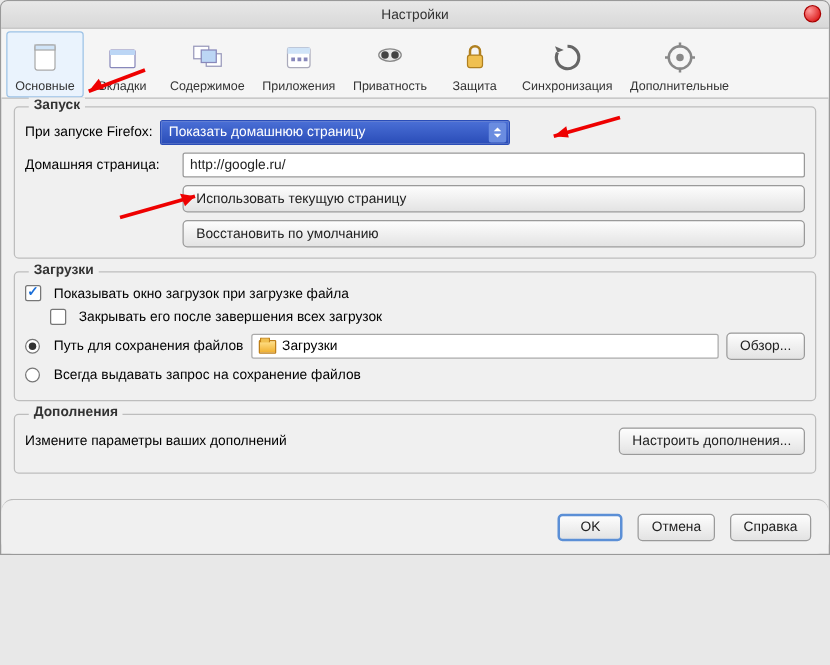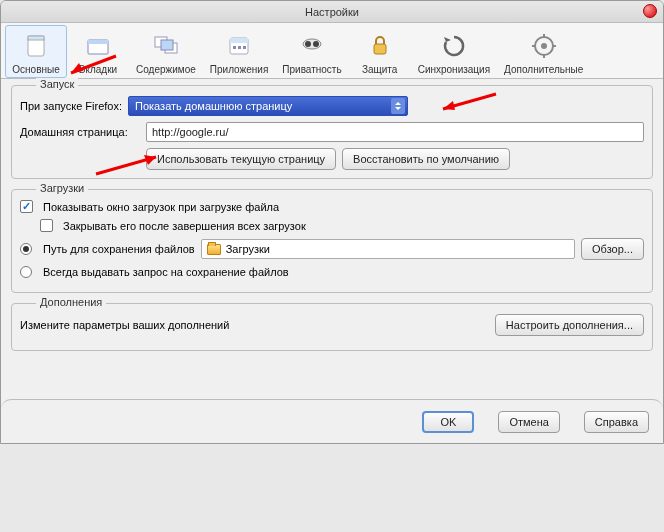--- a/index.html
+++ b/index.html
@@ -8,41 +8,41 @@
 .titlebar { height: 22px; background: linear-gradient(#e8e8e8,#d8d8d8); border-bottom: 1px solid #bbb; display: flex; align-items: center; justify-content: center; position: relative; }
 .titlebar .close { position: absolute; right: 6px; top: 3px; width: 14px; height: 14px; border-radius: 50%; background: radial-gradient(circle at 30% 30%, #ff9a9a, #d40000); border: 1px solid #a00; }
 .title { color: #333; }
 .toolbar { display: flex; background: #f5f5f5; border-bottom: 1px solid #bbb; padding: 2px 4px 0; }
 .tbtn { display: flex; flex-direction: column; align-items: center; padding: 4px 6px 2px; border: 1px solid transparent; border-radius: 3px; cursor: pointer; min-width: 62px; }
 .tbtn.active { background: #eaf3fd; border-color: #9cc2e6; }
 .tbtn .ticon { width: 32px; height: 32px; display: flex; align-items: center; justify-content: center; }
 .tbtn .tlabel { margin-top: 2px; color: #333; font-size: 10px; }
 .content { padding: 6px 10px; }
 .groupbox { border: 1px solid #bdbdbd; border-radius: 4px; padding: 10px 8px 8px; margin-bottom: 10px; position: relative; }
-.groupbox > .legend { position: absolute; top: -8px; left: 24px; background: #f0f0f0; padding: 0 4px; color: #333; }
+.groupbox > .legend { position: absolute; top: -8px; left: 11px; background: #f0f0f0; padding: 0 4px; color: #333; font-weight: bold; }
 .row { display: flex; align-items: center; margin-bottom: 6px; gap: 6px; }
 .lbl { white-space: nowrap; }
 .combo { flex: 0 0 280px; height: 20px; background: linear-gradient(#4a6fd6,#2a4db8); border: 1px solid #2a4db8; color: #fff; display: flex; align-items: center; padding: 0 18px 0 6px; position: relative; border-radius: 2px; }
 .combo .arrows { position: absolute; right: 2px; top: 1px; width: 14px; height: 16px; background: #6a8ce0; border-radius: 2px; display:flex; flex-direction:column; align-items:center; justify-content:center; }
 .combo .arrows::before { content:""; border-left:3px solid transparent; border-right:3px solid transparent; border-bottom:3px solid #fff; margin-bottom:2px;}
 .combo .arrows::after { content:""; border-left:3px solid transparent; border-right:3px solid transparent; border-top:3px solid #fff;}
 .textinput { flex: 1; height: 20px; border: 1px solid #999; background: #fff; padding: 0 5px; border-radius: 2px; display:flex; align-items:center; color:#222; }
 .btn { height: 22px; padding: 0 10px; background: linear-gradient(#fdfdfd,#e3e3e3); border: 1px solid #9a9a9a; border-radius: 4px; display: inline-flex; align-items: center; cursor: pointer; color:#222; white-space:nowrap; }
 .btn.primary { border: 2px solid #5b8fd6; padding: 0 16px; }
-.btnrow { display:flex; gap:6px; margin-left: 126px; }
+.btnrow { display:flex; gap:6px; margin-left: 126px; flex-direction: column; }
 .chk { width:13px; height:13px; border:1px solid #777; background:#fff; border-radius:2px; display:inline-flex; align-items:center; justify-content:center; margin-right:4px; }
 .chk.checked::after { content:"✓"; color:#1a6ed8; font-size:11px; line-height:1; font-weight:bold; }
 .radio { width:12px; height:12px; border:1px solid #777; border-radius:50%; background:#fff; margin-right:5px; display:inline-flex; align-items:center; justify-content:center; }
 .radio.sel::after { content:""; width:6px; height:6px; background:#333; border-radius:50%; }
 .folder-field { flex:1; height:20px; border:1px solid #aaa; background:#fff; border-radius:2px; display:flex; align-items:center; padding:0 5px; gap:5px; }
 .folder-ico { width:14px; height:11px; background: linear-gradient(#ffe08a,#f0b030); border:1px solid #c08018; border-radius:1px; position:relative; }
 .folder-ico::before { content:""; position:absolute; top:-3px; left:0; width:6px; height:3px; background:#f0c050; border:1px solid #c08018; border-bottom:none; border-radius:1px 1px 0 0; }
 .indent { margin-left: 20px; }
 .right { margin-left:auto; }
-.footer { position:absolute; bottom:0; left:0; right:0; height:44px; border-top:1px solid #bbb; background:#f0f0f0; display:flex; align-items:center; justify-content:flex-end; padding:0 14px; gap:24px;border-radius:10px; }
+.footer { position:absolute; bottom:0; left:0; right:0; height:44px; border-top:1px solid #bbb; background:#f0f0f0; display:flex; align-items:center; justify-content:flex-end; padding:0 14px; gap:12px;border-radius:10px; }
 .arrow-red { position:absolute; pointer-events:none; }
 .arrow-red svg { display:block; }
 </style>
 </head>
 <body>
 
 <div class="window">
   <div class="titlebar">
     <span class="title">Настройки</span>
     <div class="close"></div>

